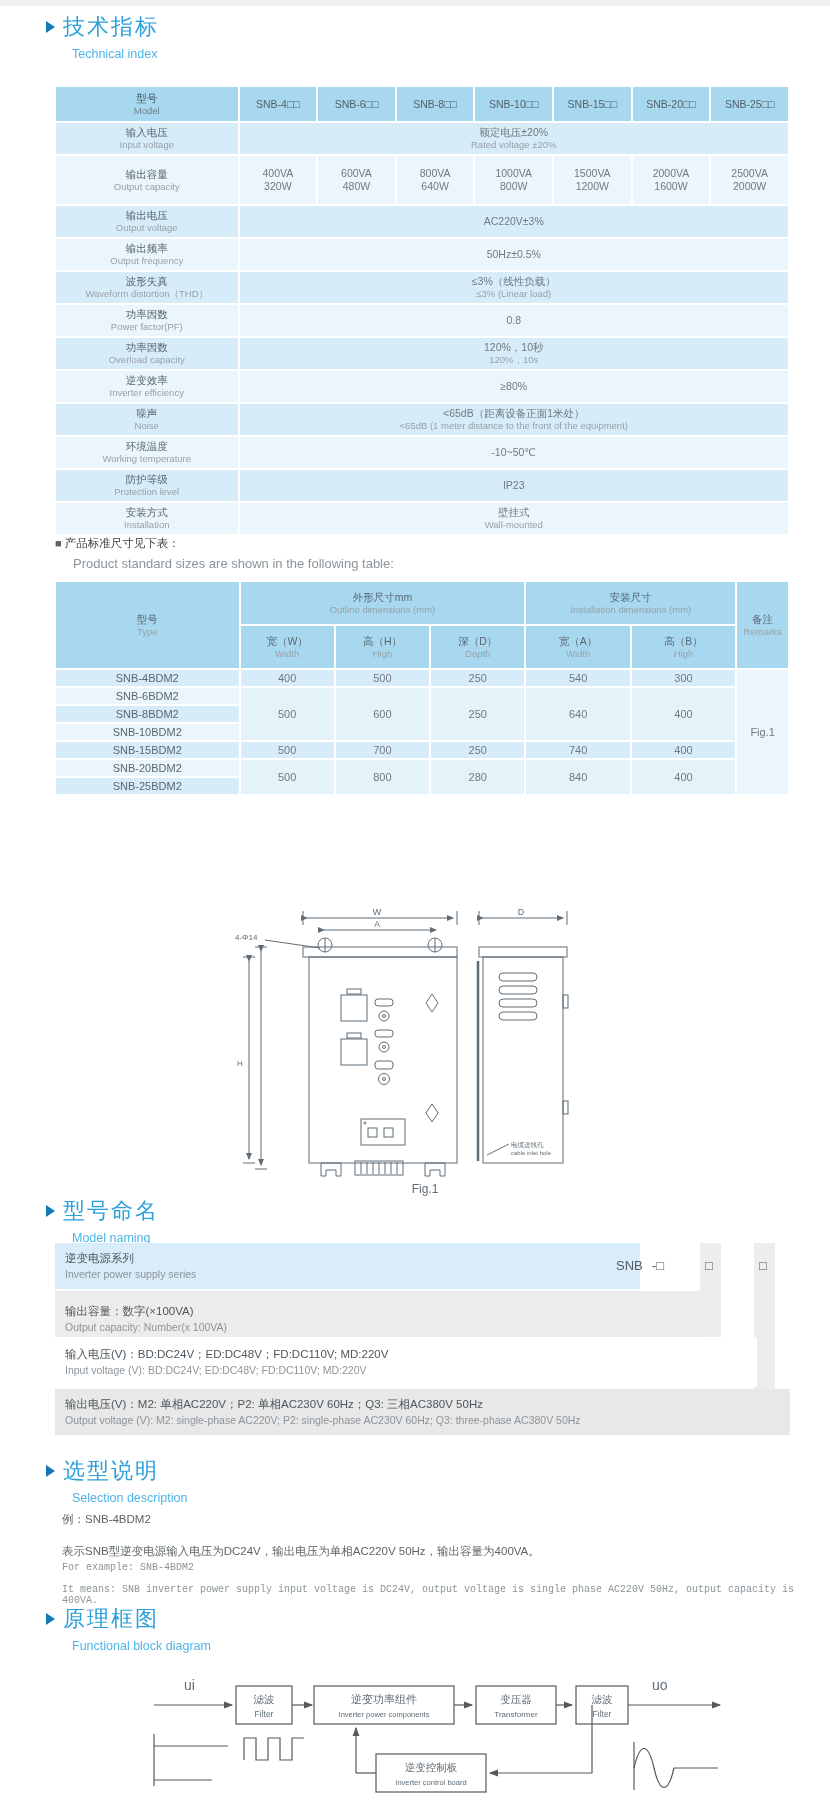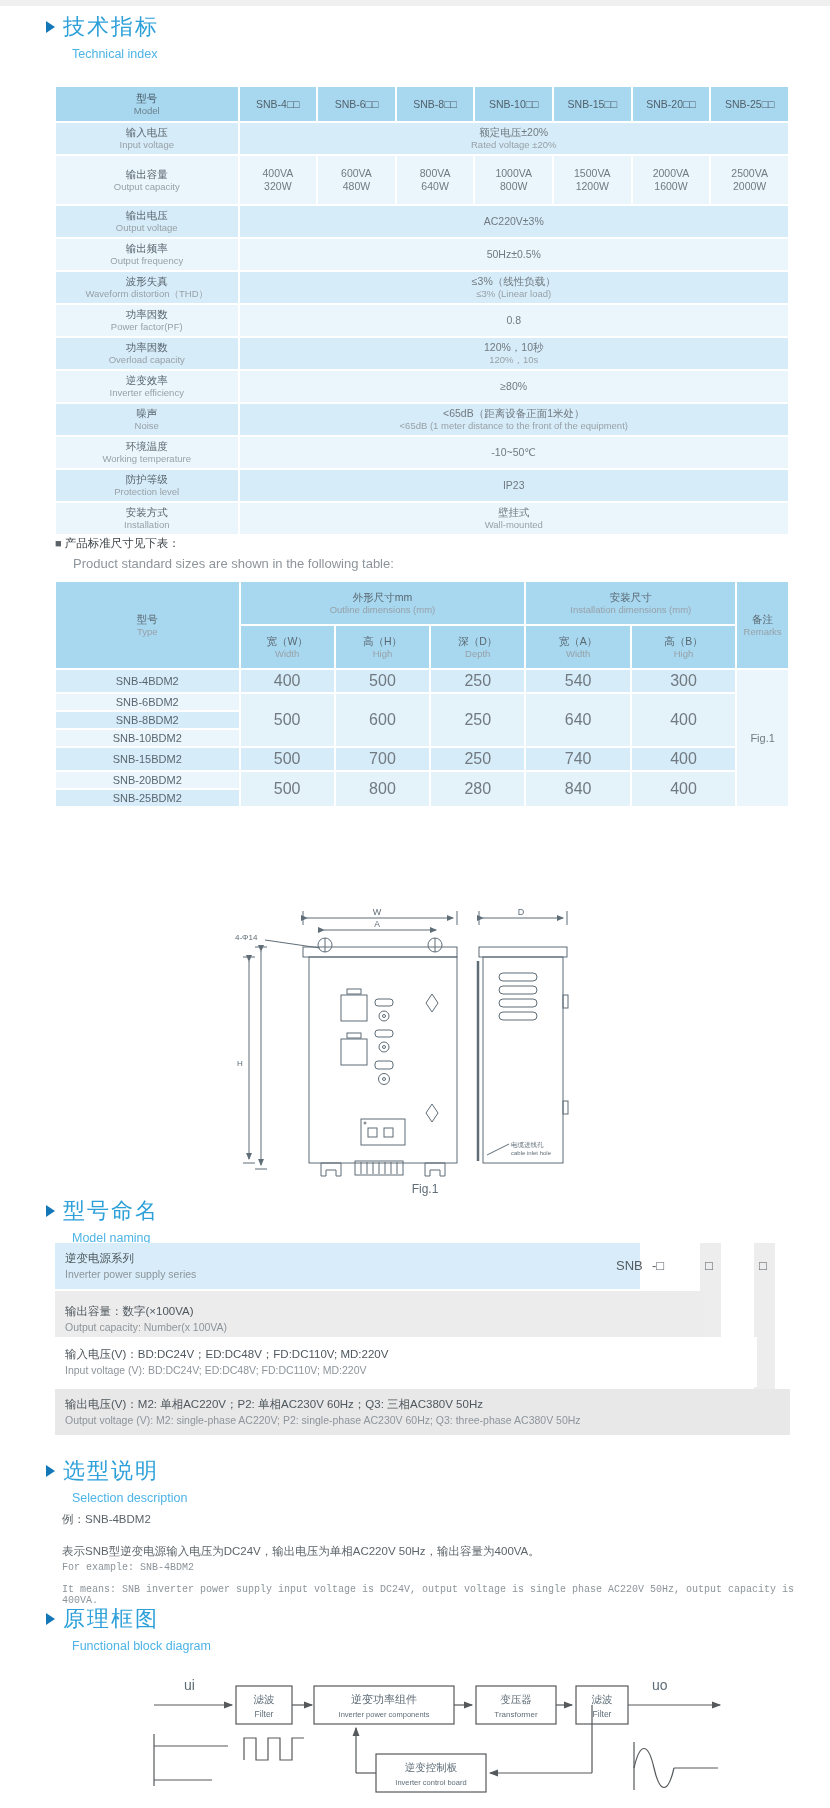--- a/index.html
+++ b/index.html
@@ -29,21 +29,21 @@
   tr.hd .cn{color:#495963;}
   tr.hd .en{color:#6d818c;}
   th.mod{background:#a7d8f0;font-size:10.5px;color:#53616b;}
   .spec tr{height:31px;}
   .spec tr.tall{height:48px;}
   tr.dk th,tr.dk td{background:#d7ecf9;}
   tr.lt th,tr.lt td{background:#eaf5fc;}
   .size tr.ghd th{background:#a7d8f0;height:38px;}
   .size tr.shd th{background:#a7d8f0;height:38px;}
   .size tbody tr{height:16px;}
-  .size td{font-size:16px;color:#717a80;}
+  .size td{font-size:11px;color:#717a80;}
   .size th.type{font-size:11px;color:#5a6770;}
   td.mg{background:#e4f2fa !important;}
   td.rem{background:#eaf5fc !important;font-size:11px;color:#717a80;}
 
   
   .note-cn{position:absolute;left:55px;top:536px;font-size:11.5px;color:#3c4247;}
   .note-cn .sq{color:#5c6368;margin-right:3px;font-size:11px;}
   .note-en{position:absolute;left:73px;top:556px;font-size:13px;color:#8d959b;}
 
   

